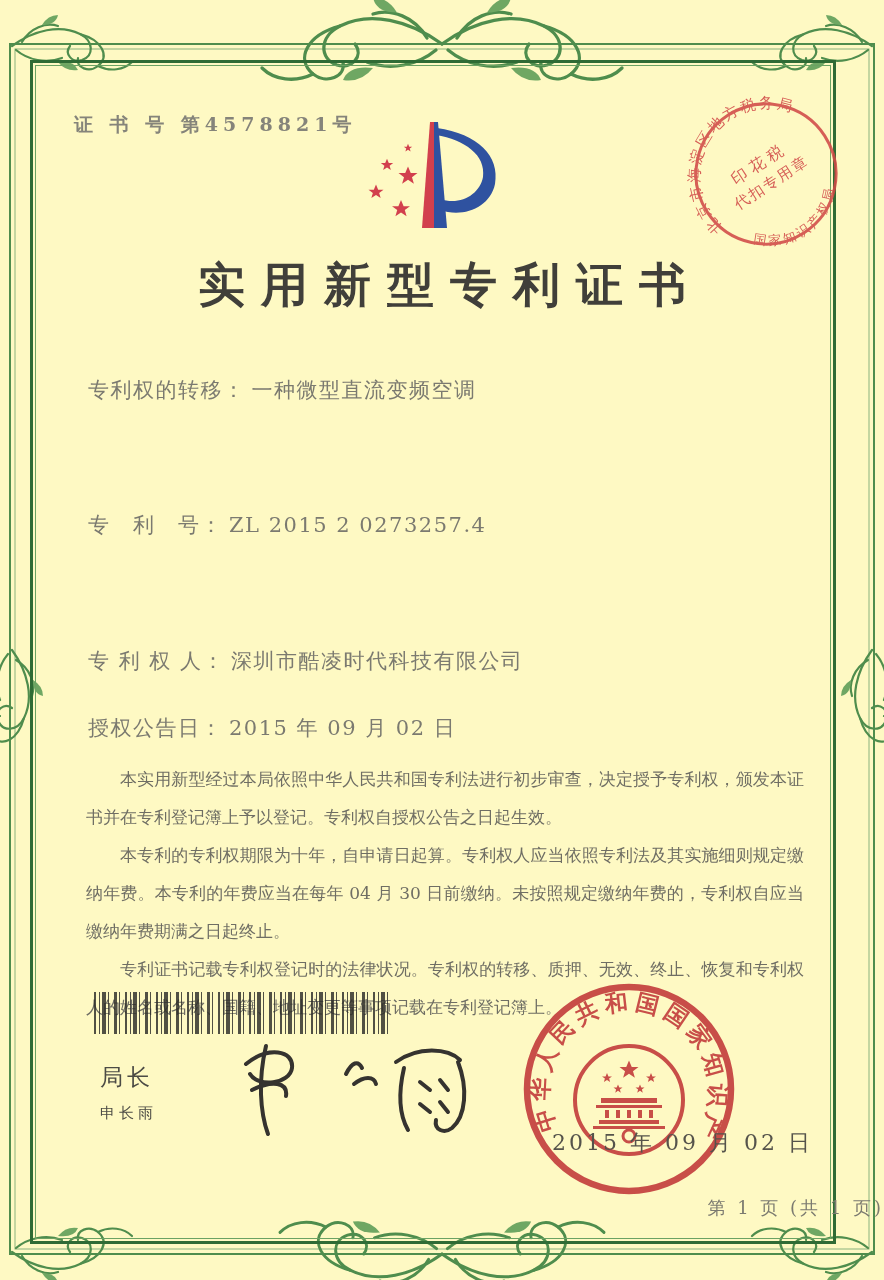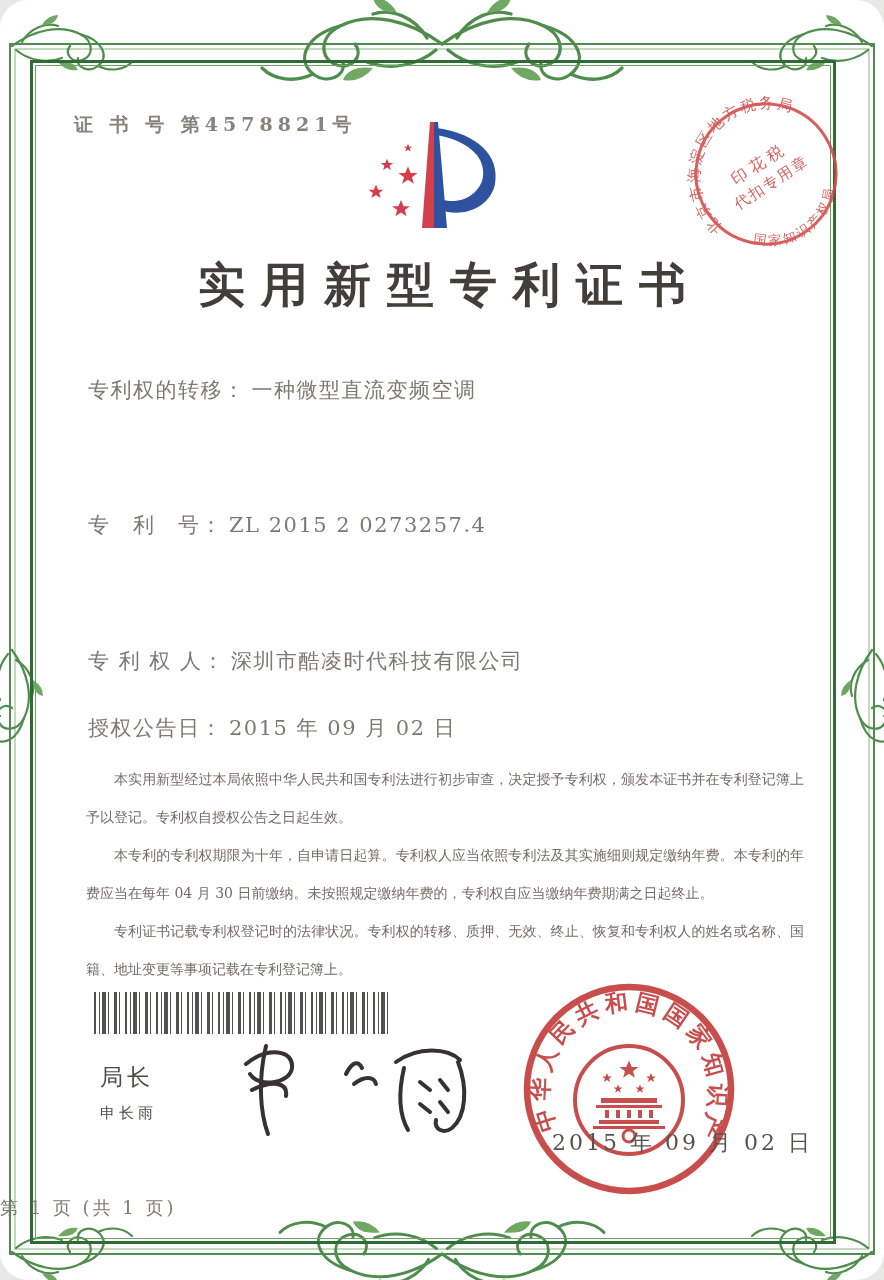--- a/index.html
+++ b/index.html
@@ -1,20 +1,19 @@
 <!DOCTYPE html>
 <html><head>
 <meta charset="utf-8">
 <style>
   html,body{margin:0;padding:0;background:#e8e8e4;}
   .page{
     position:relative;width:884px;height:1280px;margin:0 auto;
-    background:#ffffff;overflow:hidden;
+    background:#fef9c3;overflow:hidden;
     font-family:"DejaVu Serif","Liberation Serif",serif;
-    border-radius:28px;
   }
   .deco-svg{position:absolute;left:0;top:0;pointer-events:none;}
   .main-border{
     position:absolute;left:30px;top:60px;width:806px;height:1184px;
     border:3px solid #2f6b35;box-sizing:border-box;
   }
   .main-border::after{
     content:"";position:absolute;inset:2px;border:1px solid #6ba263;
   }
   .cert-no{
@@ -28,21 +27,21 @@
     font-size:47px;font-weight:700;letter-spacing:16px;color:#403f3a;text-indent:16px;font-family:Liberation Serif, serif;
   }
   .field{
     position:absolute;left:88px;font-size:21px;color:#7b7a70;
     letter-spacing:1.5px;white-space:nowrap;
   }
   .field .lab{margin-right:6px;}
   .f0{top:376px}.f1{top:444px}.f2{top:511px}.f3{top:579px}.f4{top:647px}.f5{top:714px}
   .body-text{
     position:absolute;left:86px;top:760px;width:718px;
-    font-size:14px;line-height:38px;color:#6f6e64;text-align:justify;
+    font-size:17px;line-height:38px;color:#6f6e64;text-align:justify;
   }
   .body-text p{margin:0;text-indent:2em;}
   .barcode{
     position:absolute;left:94px;top:992px;width:296px;height:42px;
     background:
       repeating-linear-gradient(90deg,
         #2b2b28 0 2px,transparent 2px 5px,
         #2b2b28 5px 6px,transparent 6px 8px,
         #2b2b28 8px 12px,transparent 12px 14px,
         #2b2b28 14px 15px,transparent 15px 20px,
@@ -52,21 +51,21 @@
   }
   .sig-title{position:absolute;left:100px;top:1062px;font-size:23px;color:#4c4b45;letter-spacing:4px;}
   .sig-name{position:absolute;left:100px;top:1104px;font-size:15px;color:#4c4b45;letter-spacing:4px;}
   .signature{position:absolute;left:228px;top:1022px;width:260px;height:128px;}
   .big-seal{position:absolute;left:512px;top:972px;width:235px;height:235px;opacity:.92;}
   .seal-date{
     position:absolute;left:552px;top:1128px;z-index:5;
     font-size:22px;color:#55534b;letter-spacing:3px;white-space:nowrap;
   }
   .footer{
-    position:absolute;left:0;right:0;top:1196px;text-align:left;
+    position:absolute;left:0;right:0;top:1196px;text-align:right;
     font-size:18px;color:#7b7a70;letter-spacing:3px;
   }
   .seal-text{font-family:"DejaVu Serif","Liberation Serif",serif;}
 </style>
 </head>
 <body>
 
 <div class="page">
 
   <svg class="deco-svg" width="884" height="1280" viewBox="0 0 884 1280" aria-hidden="true">

